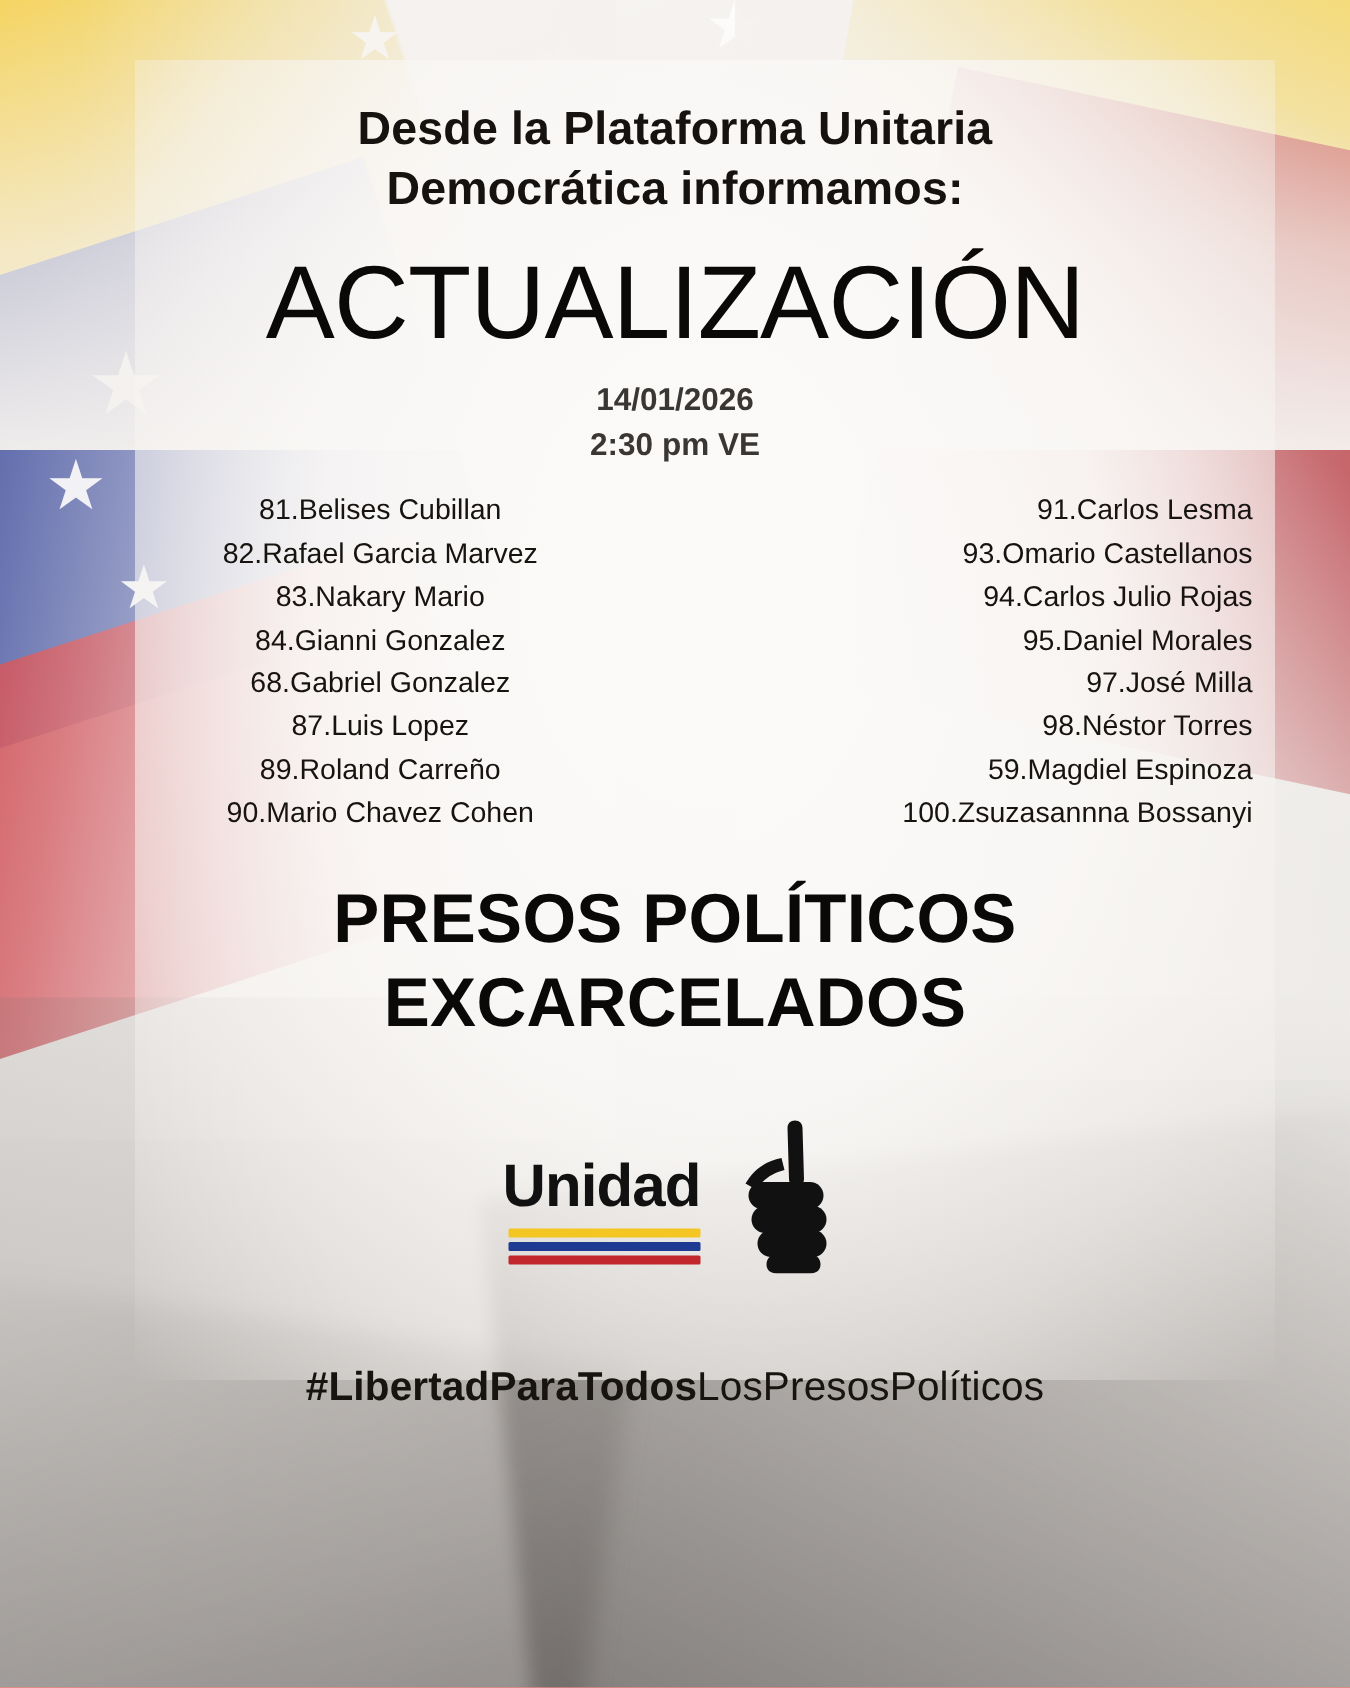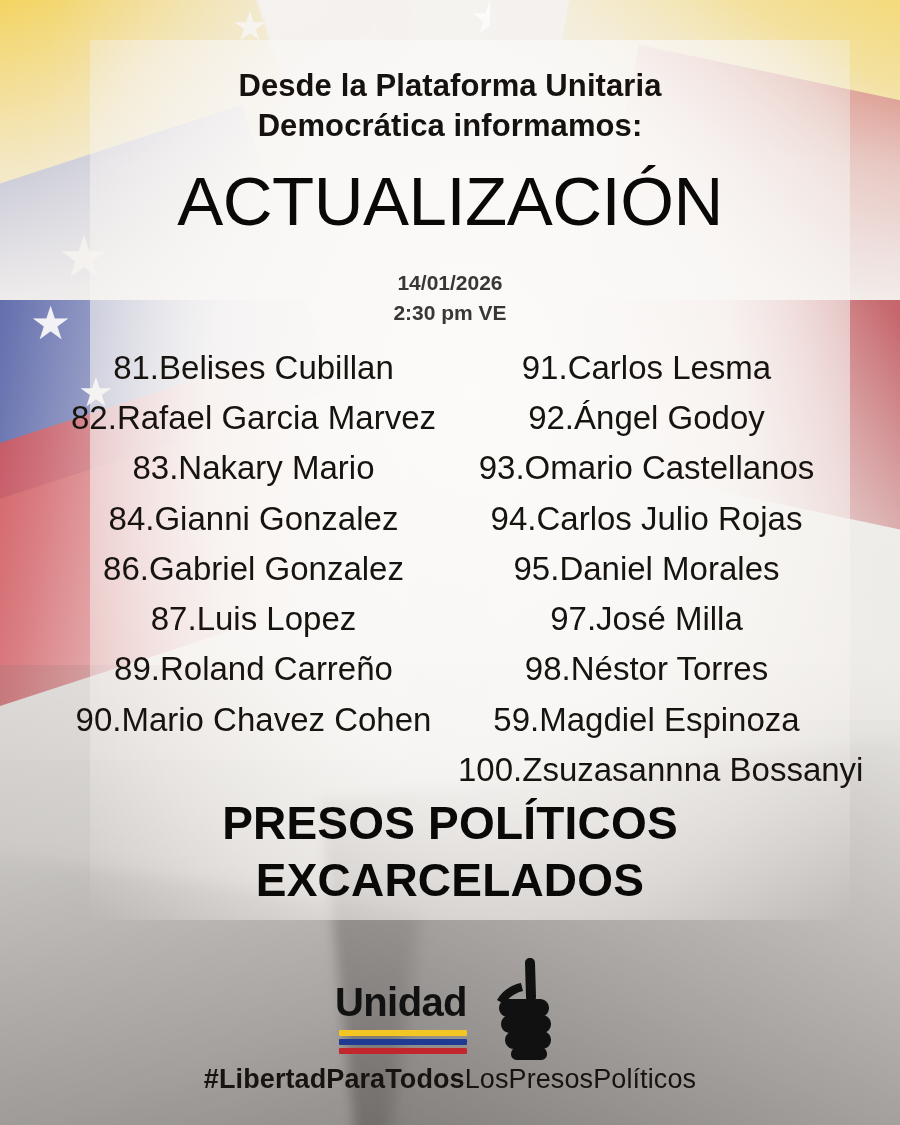--- a/index.html
+++ b/index.html
@@ -173,51 +173,52 @@
   .headline {
     margin-top: 22px;
     font-size: 69px;
     font-weight: 400;
     letter-spacing: -0.5px;
     color: #0b0908;
     line-height: 1.02;
   }
 
   .meta {
-    margin-top: 30px;
+    margin-top: 14px;
     font-size: 21px;
     font-weight: 600;
     color: #3a3633;
     line-height: 1.45;
   }
 
   .lists {
     margin-top: 14px;
     display: flex;
     justify-content: center;
     align-items: flex-start;
     gap: 0;
   }
   .col {
     width: 385px;
     box-sizing: border-box;
   }
   .col-left { padding-right: 8px; }
-  .col-right { padding-left: 8px; }
+  .col-right { padding-left: 8px; text-align: right; }
 
   .entry {
-    font-size: 33px;
+    font-size: 19px;
     font-weight: 500;
     color: #17130f;
     line-height: 1.525;
     white-space: nowrap;
   }
   .entry .num { font-weight: 500; }
 
   .footline {
+    margin-top: 26px;
     font-size: 46px;
     font-weight: 800;
     letter-spacing: .2px;
     line-height: 1.22;
     color: #0b0908;
   }
   .footline .l2 { display: block; }
 
   
   .logo-wrap {
@@ -257,20 +258,21 @@
   .bar.r { background: #c1272d; width: 128px; }
   .logo-hand {
     position: absolute;
     right: 2px;
     top: 0;
     width: 74px;
     height: 104px;
   }
 
   .hashtag {
+    margin-top: 56px;
     font-size: 27px;
     color: #17130f;
     letter-spacing: .1px;
   }
   .hashtag .bold { font-weight: 800; }
   .hashtag .light { font-weight: 400; }
 </style>
 </head>
 <body>
 
@@ -312,29 +314,28 @@
       <div>2:30 pm VE</div>
     </div>
 
     <div class="lists">
 
       <div class="col col-left">
         <div class="entry"><span class="num">81.</span><span>Belises Cubillan</span></div>
         <div class="entry"><span class="num">82.</span><span>Rafael Garcia Marvez</span></div>
         <div class="entry"><span class="num">83.</span><span>Nakary Mario</span></div>
         <div class="entry"><span class="num">84.</span><span>Gianni Gonzalez</span></div>
-        <div class="entry"><span class="num">86.</span><span>Gabriel Gonzalez</span></div>
+        <div class="entry"><span class="num">68.</span><span>Gabriel Gonzalez</span></div>
         <div class="entry"><span class="num">87.</span><span>Luis Lopez</span></div>
         <div class="entry"><span class="num">89.</span><span>Roland Carreño</span></div>
         <div class="entry"><span class="num">90.</span><span>Mario Chavez Cohen</span></div>
       </div>
 
       <div class="col col-right">
         <div class="entry"><span class="num">91.</span><span>Carlos Lesma</span></div>
-        <div class="entry"><span class="num">92.</span><span>Ángel Godoy</span></div>
         <div class="entry"><span class="num">93.</span><span>Omario Castellanos</span></div>
         <div class="entry"><span class="num">94.</span><span>Carlos Julio Rojas</span></div>
         <div class="entry"><span class="num">95.</span><span>Daniel Morales</span></div>
         <div class="entry"><span class="num">97.</span><span>José Milla</span></div>
         <div class="entry"><span class="num">98.</span><span>Néstor Torres</span></div>
         <div class="entry"><span class="num">59.</span><span>Magdiel Espinoza</span></div>
         <div class="entry"><span class="num">100.</span><span>Zsuzasannna Bossanyi</span></div>
       </div>
 
     </div>

